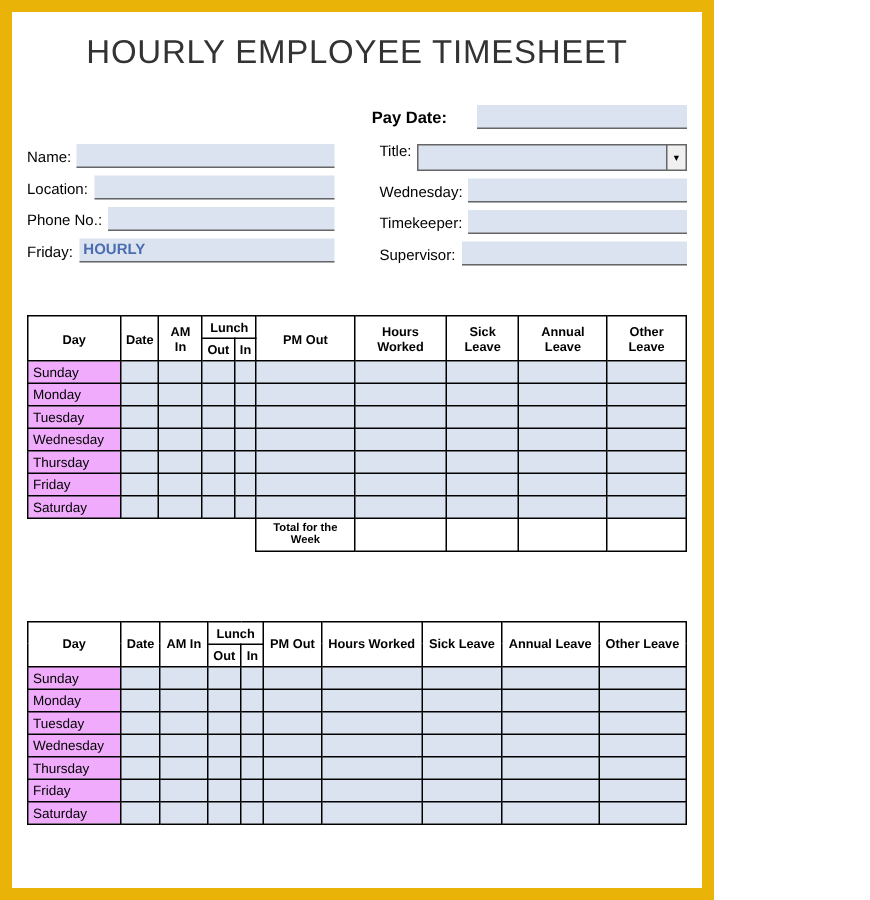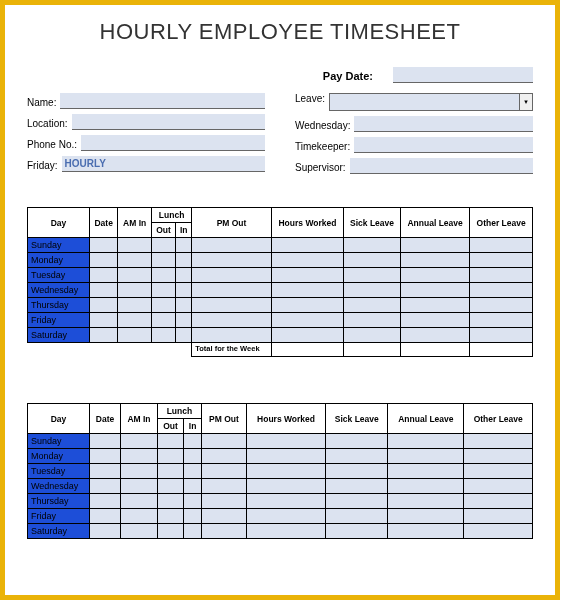--- a/index.html
+++ b/index.html
@@ -1,25 +1,25 @@
 <!DOCTYPE html>
 <html><head>
 <meta charset="utf-8">
 <style>
 * { box-sizing: border-box; margin: 0; padding: 0; }
 body {
   font-family: Arial, sans-serif;
   background: #fff;
 }
 .page {
-  width: 560px;
+  width: 476px;
   height: 600px;
-  border: 5px solid #eab308;
+  border: 8px solid #eab308;
   background: #fff;
-  padding: 8px 22px;
+  padding: 8px 10px;
   position: relative;
 }
 .title {
   text-align: center;
   font-size: 22px;
   font-weight: normal;
   letter-spacing: 0.5px;
   color: #333;
   margin: 6px 0 22px 0;
 }
@@ -100,34 +100,34 @@
 .timesheet-table th {
   background: #fff;
   font-weight: bold;
   font-size: 8.5px;
 }
 .timesheet-table td {
   background: #dce3f0;
   height: 14px;
 }
 .timesheet-table td:first-child {
-  background: #1d4ed8;
+  background: #f0abfc;
   text-align: left;
   font-size: 9px;
   width: 62px;
 }
 .total-row td {
   background: #fff;
 }
 .total-row .total-label {
   background: #fff;
   font-weight: bold;
   font-size: 7.5px;
   line-height: 1.1;
-  text-align: left;
+  text-align: center;
   border: 1px solid #000;
 }
 .no-border { border: none !important; background: #fff !important; }
 .week-gap { height: 14px; }
 </style>
 </head>
 <body>
 
 <div class="page">
 
@@ -152,21 +152,21 @@
         <span class="field-label">Phone No.:</span>
         <input class="field-input" value="" style="">
       </div>
       <div class="field-row">
         <span class="field-label">Friday:</span>
         <input class="field-input" value="HOURLY" style="">
       </div>
     </div>
     <div class="header-col">
       <div class="field-row title-select">
-        <span class="field-label">Leave:</span>
+        <span class="field-label">Title:</span>
         <input class="field-input" value="" style="">
         <div class="select-arrow">▾</div>
       </div>
       <div class="field-row">
         <span class="field-label">Wednesday:</span>
         <input class="field-input" value="" style="">
       </div>
       <div class="field-row">
         <span class="field-label">Timekeeper:</span>
         <input class="field-input" value="" style="">

